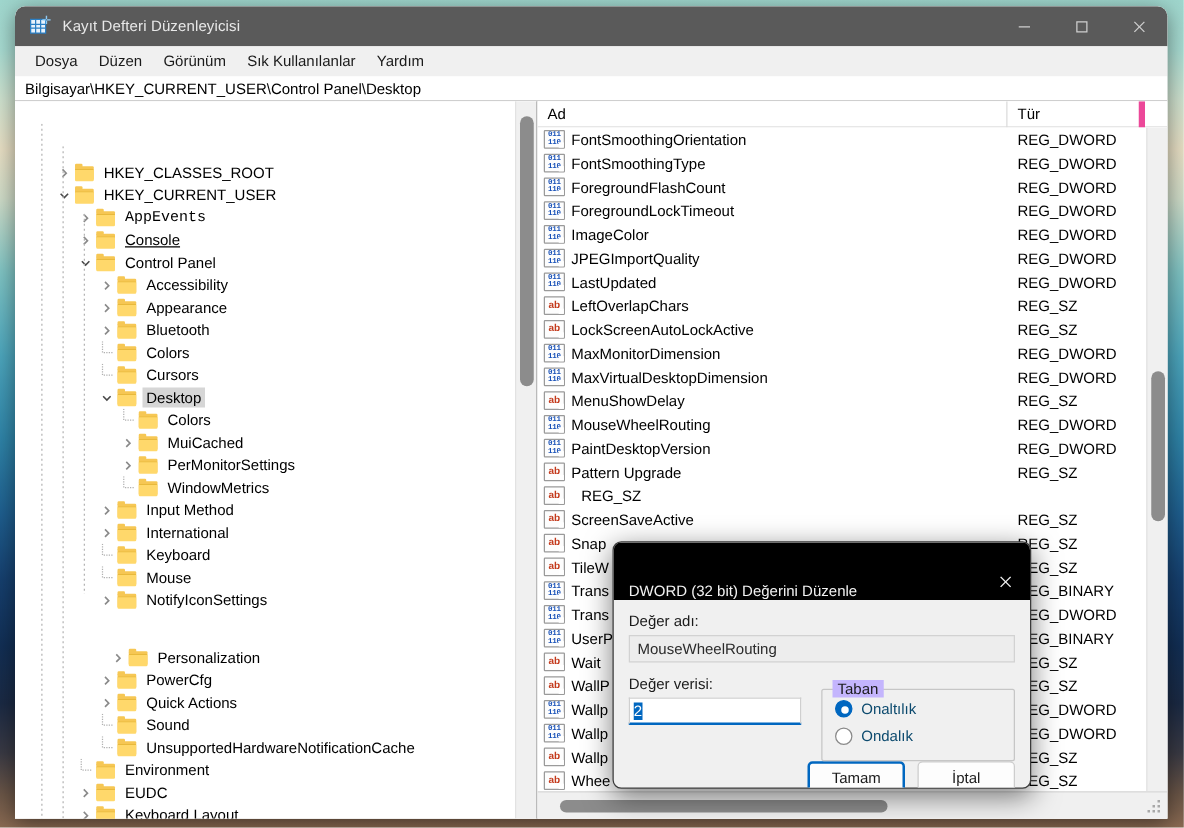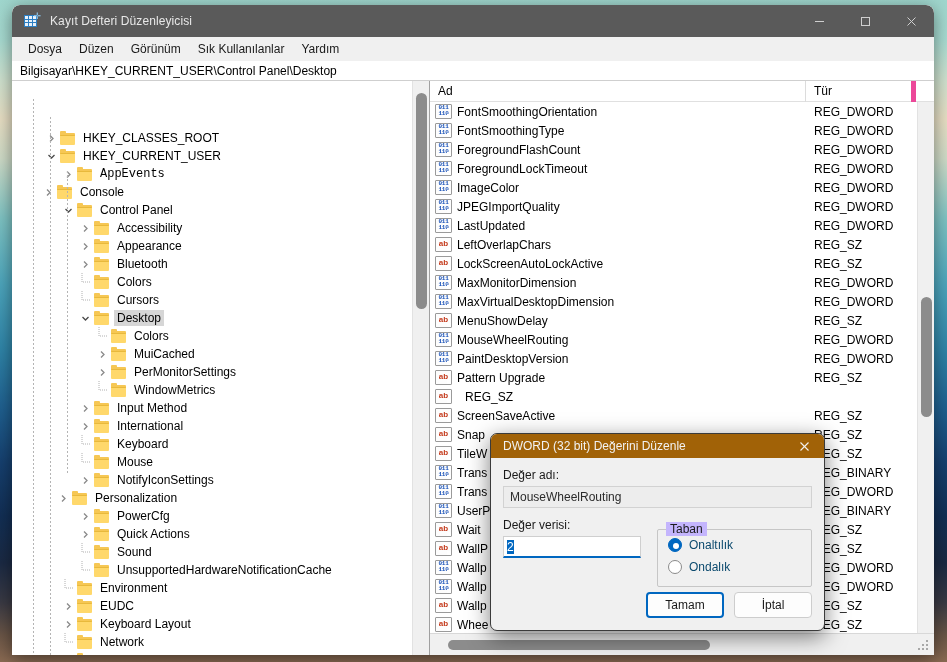--- a/index.html
+++ b/index.html
@@ -170,21 +170,21 @@
   #grip { position:absolute; right:4px; bottom:3px; width:12px; height:12px; }
   #grip i { position:absolute; width:2px; height:2px; background:#a8a8a8; }
   
   #dlg {
     position:absolute; left:478px; top:428px; width:335px; height:198px;
     background:#f0f0f0; border:1px solid #3b3b3b; border-radius:7px;
     box-shadow:0 6px 22px rgba(0,0,0,.5); overflow:hidden; z-index:40;
     display:flex; flex-direction:column;
   }
   #dlg-title {
-    height:24px; background:#a16207; display:flex; align-items:center; flex:0 0 auto;
+    height:46px; background:#000000; display:flex; align-items:flex-end; flex:0 0 auto;
   }
   #dlg-title-text { color:#f2f2f2; font-size:12px; margin-left:12px; }
   #dlg-close {
     margin-left:auto; width:40px; height:30px; display:flex; align-items:center;
     justify-content:center; color:#f2f2f2;
   }
   #dlg-body { flex:1 1 auto; padding:10px 12px 0 12px; position:relative; }
   .dlabel { font-size:12px; color:#1a1a1a; margin-bottom:4px; }
   #name-input {
     height:22px; background:#ededed; border:1px solid #d2d2d2;
@@ -310,21 +310,21 @@
             <span class="chev">
               <svg width="9" height="9" viewBox="0 0 9 9">
                 <polyline points="3,1.5 6,4.5 3,7.5" fill="none" stroke="#8a8a8a" stroke-width="1.3"></polyline>
               </svg>
             </span>
             <span class="ic">
               <span class="folder"></span>
             </span>
             <span class="lbl">AppEvents</span>
           </div>
-          <div class="tnode" style="padding-left: 28px;">
+          <div class="tnode" style="padding-left: 48px; text-decoration: underline;">
             <span class="chev">
               <svg width="9" height="9" viewBox="0 0 9 9">
                 <polyline points="3,1.5 6,4.5 3,7.5" fill="none" stroke="#8a8a8a" stroke-width="1.3"></polyline>
               </svg>
             </span>
             <span class="ic">
               <span class="folder"></span>
             </span>
             <span class="lbl">Console</span>
           </div>
@@ -497,21 +497,21 @@
             <span class="chev">
               <svg width="9" height="9" viewBox="0 0 9 9">
                 <polyline points="3,1.5 6,4.5 3,7.5" fill="none" stroke="#8a8a8a" stroke-width="1.3"></polyline>
               </svg>
             </span>
             <span class="ic">
               <span class="folder"></span>
             </span>
             <span class="lbl">NotifyIconSettings</span>
           </div>
-          <div class="tnode" style="padding-left: 43px;">
+          <div class="tnode" style="padding-left: 74px; margin-top: 28px;">
             <span class="chev">
               <svg width="9" height="9" viewBox="0 0 9 9">
                 <polyline points="3,1.5 6,4.5 3,7.5" fill="none" stroke="#8a8a8a" stroke-width="1.3"></polyline>
               </svg>
             </span>
             <span class="ic">
               <span class="folder"></span>
             </span>
             <span class="lbl">Personalization</span>
           </div>

